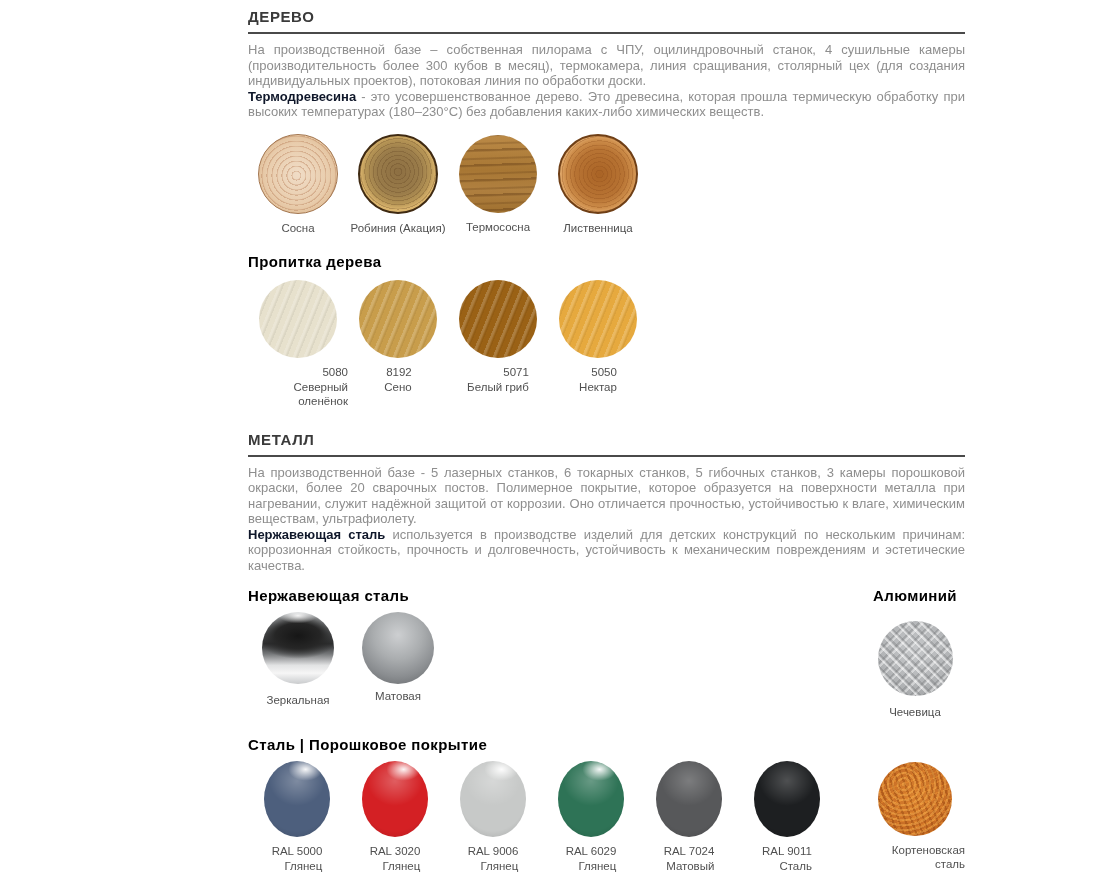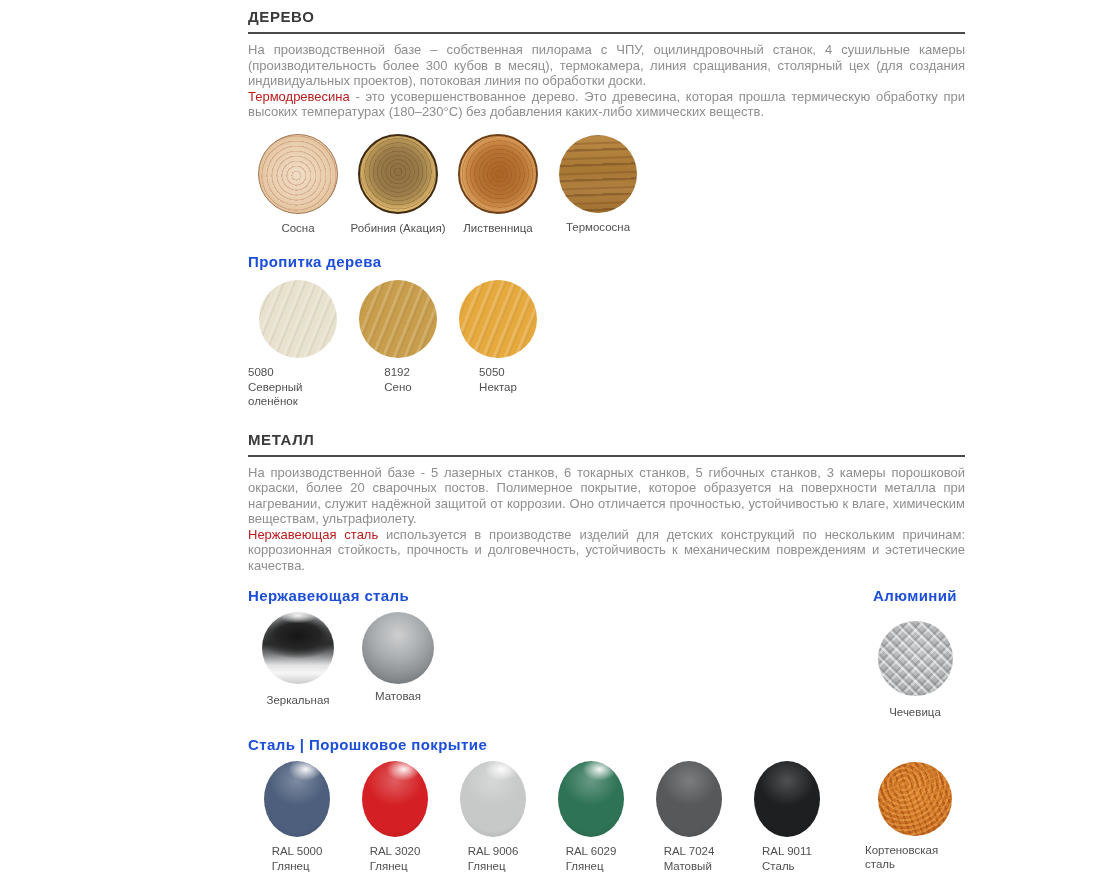--- a/index.html
+++ b/index.html
@@ -15,33 +15,33 @@
     margin:0;font-size:15px;font-weight:bold;color:#3a3a3a;letter-spacing:.6px;
     padding-bottom:7px;border-bottom:2px solid #4a4a4a;
   }
   .h-metal{margin-top:22px;}
 
   
   .body-p{
     margin:8px 0 0 0;font-size:13px;line-height:15.5px;color:#8e8e8e;
     text-align:justify;
   }
-  .body-p b{color:#b91c1c;font-weight:normal;}
+  .body-p b{color:#0f172a;font-weight:bold;}
 
   
   .subheading{
-    margin:0;font-size:15px;font-weight:600;color:#1d4ed8;letter-spacing:.4px;
+    margin:0;font-size:15px;font-weight:600;color:#000000;letter-spacing:.4px;
   }
   .sh-imp{margin-top:18px;}
   .sh-powder{margin-top:16px;}
 
   
   .row{display:flex;align-items:flex-start;}
   .cell{width:100px;display:flex;flex-direction:column;align-items:center;}
-  .cap{font-size:11.5px;line-height:1.2;color:#505050;text-align:left;margin-top:8px;}
+  .cap{font-size:11.5px;line-height:1.2;color:#505050;text-align:right;margin-top:8px;}
   .cap .nowrap{white-space:nowrap;}
   .cap .code{margin-bottom:1px;}
 
   .species-row{margin-top:14px;}
   .imp-row{margin-top:10px;}
   .ral-row{margin-top:8px;justify-content:space-between;}
   .steel-alu-row{margin-top:14px;justify-content:space-between;}
 
   .disc{border-radius:50%;flex:none;}
 
@@ -146,44 +146,51 @@
     <div class="row species-row">
       <div class="cell">
         <div class="disc wood-pine"></div>
         <div class="cap"><span class="nowrap">Сосна</span></div>
       </div>
       <div class="cell">
         <div class="disc wood-robinia"></div>
         <div class="cap"><span class="nowrap">Робиния (Акация)</span></div>
       </div>
       <div class="cell">
+        <div class="disc wood-thermo"></div>
+        <div class="cap"><span class="nowrap">Термососна</span></div>
+      </div>
+      <div class="cell">
         <div class="disc wood-larch"></div>
         <div class="cap"><span class="nowrap">Лиственница</span></div>
       </div>
-      <div class="cell">
-        <div class="disc wood-thermo"></div>
-        <div class="cap"><span class="nowrap">Термососна</span></div>
-      </div>
     </div>
 
     <h3 class="subheading sh-imp">Пропитка дерева</h3>
 
     <div class="row imp-row">
       <div class="cell">
         <div class="disc imp-disc" style="--c: #e7e1cd;"></div>
         <div class="cap">
           <div class="code">5080</div>
           <div>Северный оленёнок</div>
         </div>
       </div>
       <div class="cell">
         <div class="disc imp-disc" style="--c: #c89d4b;"></div>
         <div class="cap">
           <div class="code">8192</div>
           <div>Сено</div>
+        </div>
+      </div>
+      <div class="cell">
+        <div class="disc imp-disc" style="--c: #9a6115;"></div>
+        <div class="cap">
+          <div class="code">5071</div>
+          <div>Белый гриб</div>
         </div>
       </div>
       <div class="cell">
         <div class="disc imp-disc" style="--c: #e6a93e;"></div>
         <div class="cap">
           <div class="code">5050</div>
           <div>Нектар</div>
         </div>
       </div>
     </div>

